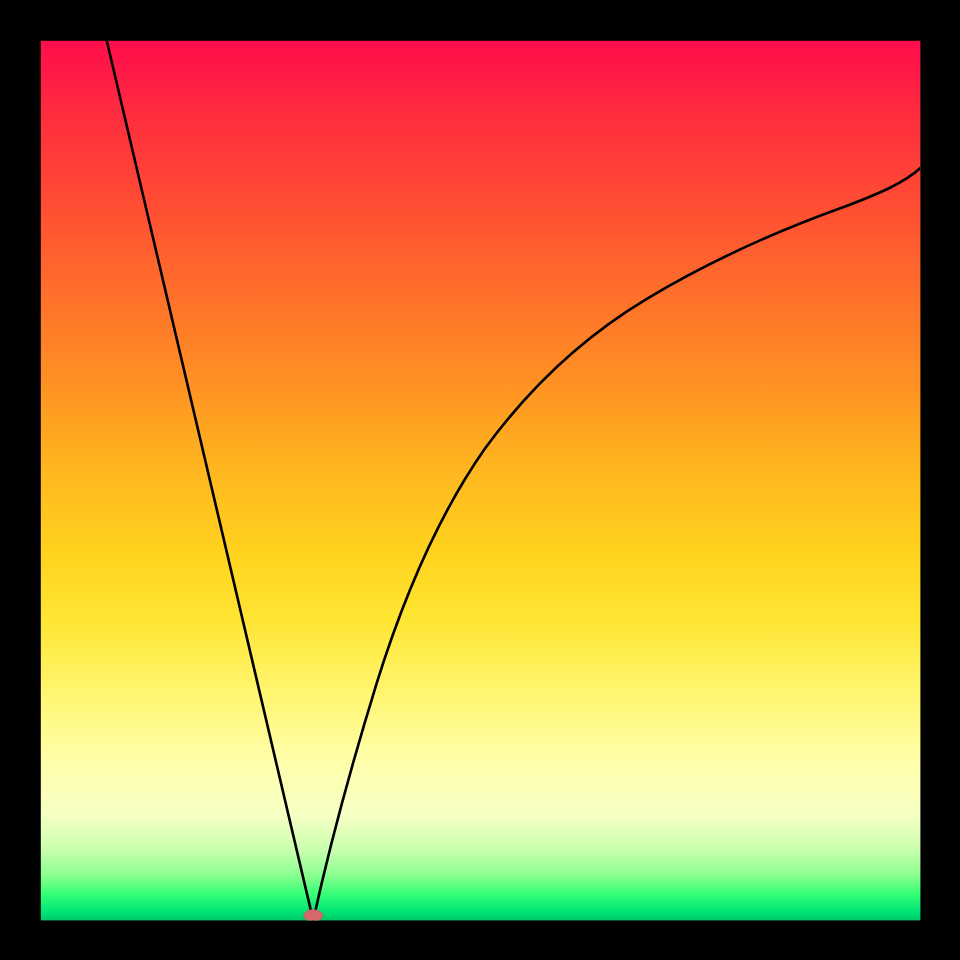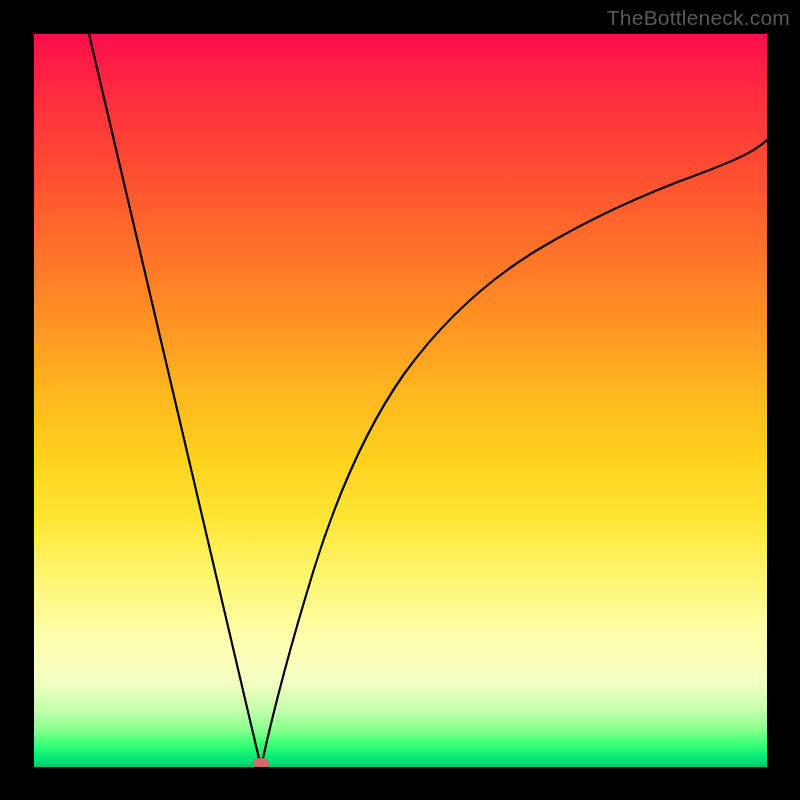--- a/index.html
+++ b/index.html
@@ -89,15 +89,14 @@
                C 243 660, 260 600, 280 535
                C 305 455, 335 390, 370 340
                C 410 285, 455 245, 505 215
                C 555 185, 610 160, 665 140
                C 700 127, 720 118, 733 106"></path>
 
       <ellipse class="cusp-marker" cx="227" cy="729" rx="8" ry="5"></ellipse>
     </svg>
   </div>
 
-  <div class="watermark">TheBottleneck.com</div>
 
 </div>
 
 </body></html>

